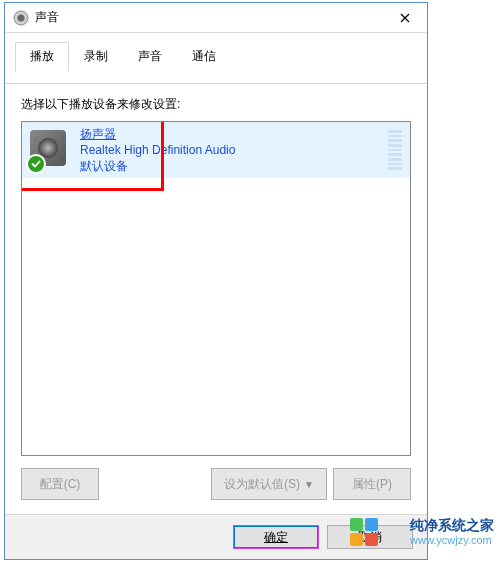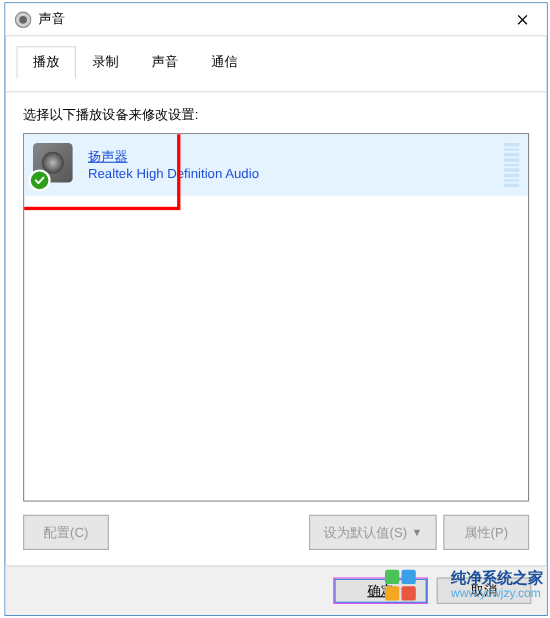--- a/index.html
+++ b/index.html
@@ -10,21 +10,21 @@
     body {
       margin: 0;
       padding: 2px 0 0 4px;
       background: #fff;
       width: 500px;
       height: 562px;
       overflow: hidden;
       position: relative;
     }
     .window {
-      width: 494px;
+      width: 424px;
       height: 558px;
       border: 1px solid #5a8fc6;
       background: #fff;
       display: flex;
       flex-direction: column;
       justify-content: flex-end;
     }
     .titlebar {
       height: 30px;
       display: flex;
@@ -264,20 +264,21 @@
             </div>
           <div class="check-badge">
             <svg viewBox="0 0 10 10">
                 <path d="M1.5 5 L4 7.5 L8.5 2.5" stroke="#fff" stroke-width="1.8" fill="none" stroke-linecap="round" stroke-linejoin="round"></path>
               </svg>
           </div>
         </div>
         <div class="device-text">
           <div class="device-name">扬声器</div>
           <div class="device-desc">Realtek High Definition Audio</div>
+          <div class="device-status">默认设备</div>
         </div>
         <div class="level-bars">
           <div></div>
             <div></div>
             <div></div>
             <div></div>
             <div></div>
             <div></div>
             <div></div>
             <div></div>

